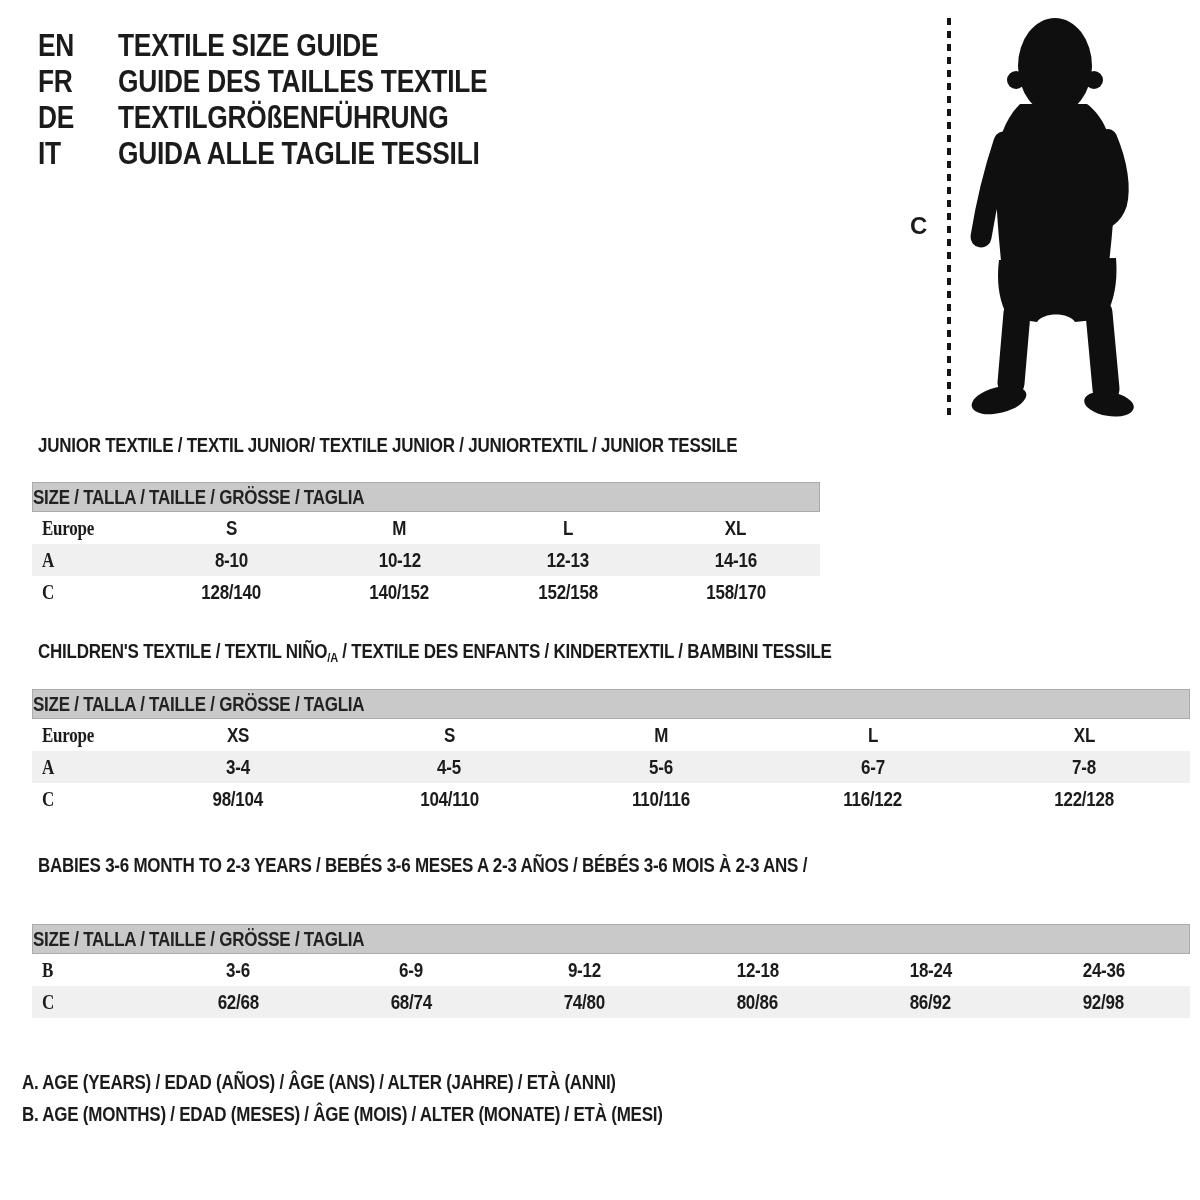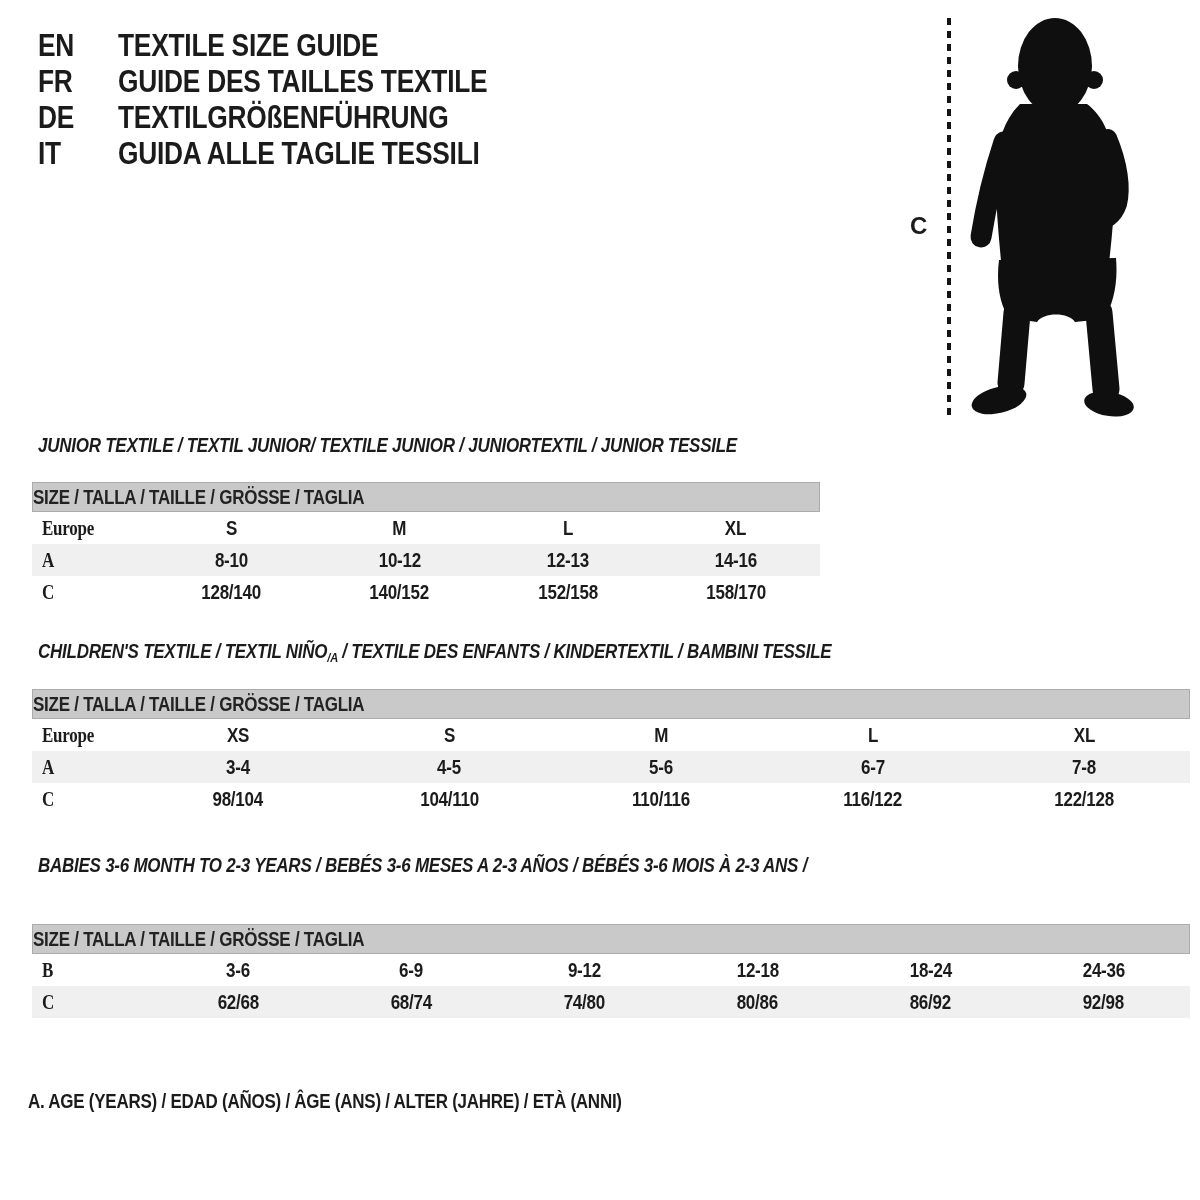--- a/index.html
+++ b/index.html
@@ -26,38 +26,38 @@
   .lang-row{display:flex;height:36px;align-items:center;font-size:31px;font-weight:bold;}
   .lang-code{width:80px;flex:0 0 80px;}
 
   
   .dash-line{left:947px;top:18px;width:4px;height:398px;
     background:repeating-linear-gradient(to bottom, #141414 0 7px, transparent 7px 13px);}
   .c-label{left:910px;top:212px;font-size:24px;font-weight:bold;}
   .toddler{color:var(--silhouette);}
 
   
-  .sec-title{font-size:20px;font-weight:bold;line-height:26px;white-space:nowrap;font-style:italic;}
+  .sec-title{font-size:20px;font-weight:bold;line-height:26px;white-space:nowrap;}
   .sub-sm{font-size:13px;position:relative;top:4px;}
 
   
   .size-table{position:absolute;left:32px;}
   .thead{background:var(--table-header-bg);border:1px solid var(--table-header-border);
     height:30px;display:flex;align-items:center;padding-left:0;
     font-size:20px;font-weight:bold;color:#222;}
   .trow{display:flex;height:32px;align-items:center;font-size:20px;font-weight:bold;}
   .trow.alt{background:var(--row-alt-bg);}
   .tlabel{padding-left:10px;text-align:left;flex:0 0 auto;font-family:Liberation Serif, serif;}
   .w115{width:115px;}
   .w100{width:100px;}
   .w120{width:120px;}
   .tcell{flex:1 1 0;text-align:center;}
 
   
-  .legend{left:28px;top:1066px;margin-top:19px;}
+  .legend{left:22px;top:1066px;}
   .legend-line{font-size:20px;font-weight:bold;line-height:32px;white-space:nowrap;}
 </style>
 </head>
 <body>
 
 <div class="abs lang-list">
   <div class="lang-row">
     <span class="lang-code"><span class="cond">EN</span></span>
     <span class="cond">TEXTILE SIZE GUIDE</span>
   </div>
@@ -180,13 +180,14 @@
     <div class="tcell"><span class="condc">68/74</span></div>
     <div class="tcell"><span class="condc">74/80</span></div>
     <div class="tcell"><span class="condc">80/86</span></div>
     <div class="tcell"><span class="condc">86/92</span></div>
     <div class="tcell"><span class="condc">92/98</span></div>
   </div>
 </div>
 
 <div class="abs legend">
   <div class="legend-line"><span class="cond">A. AGE (YEARS) / EDAD (AÑOS) / ÂGE (ANS) / ALTER (JAHRE) / ETÀ (ANNI)</span></div>
+  <div class="legend-line"><span class="cond">B. AGE (MONTHS) / EDAD (MESES) / ÂGE (MOIS) / ALTER (MONATE) / ETÀ (MESI)</span></div>
 </div>
 
 </body></html>

